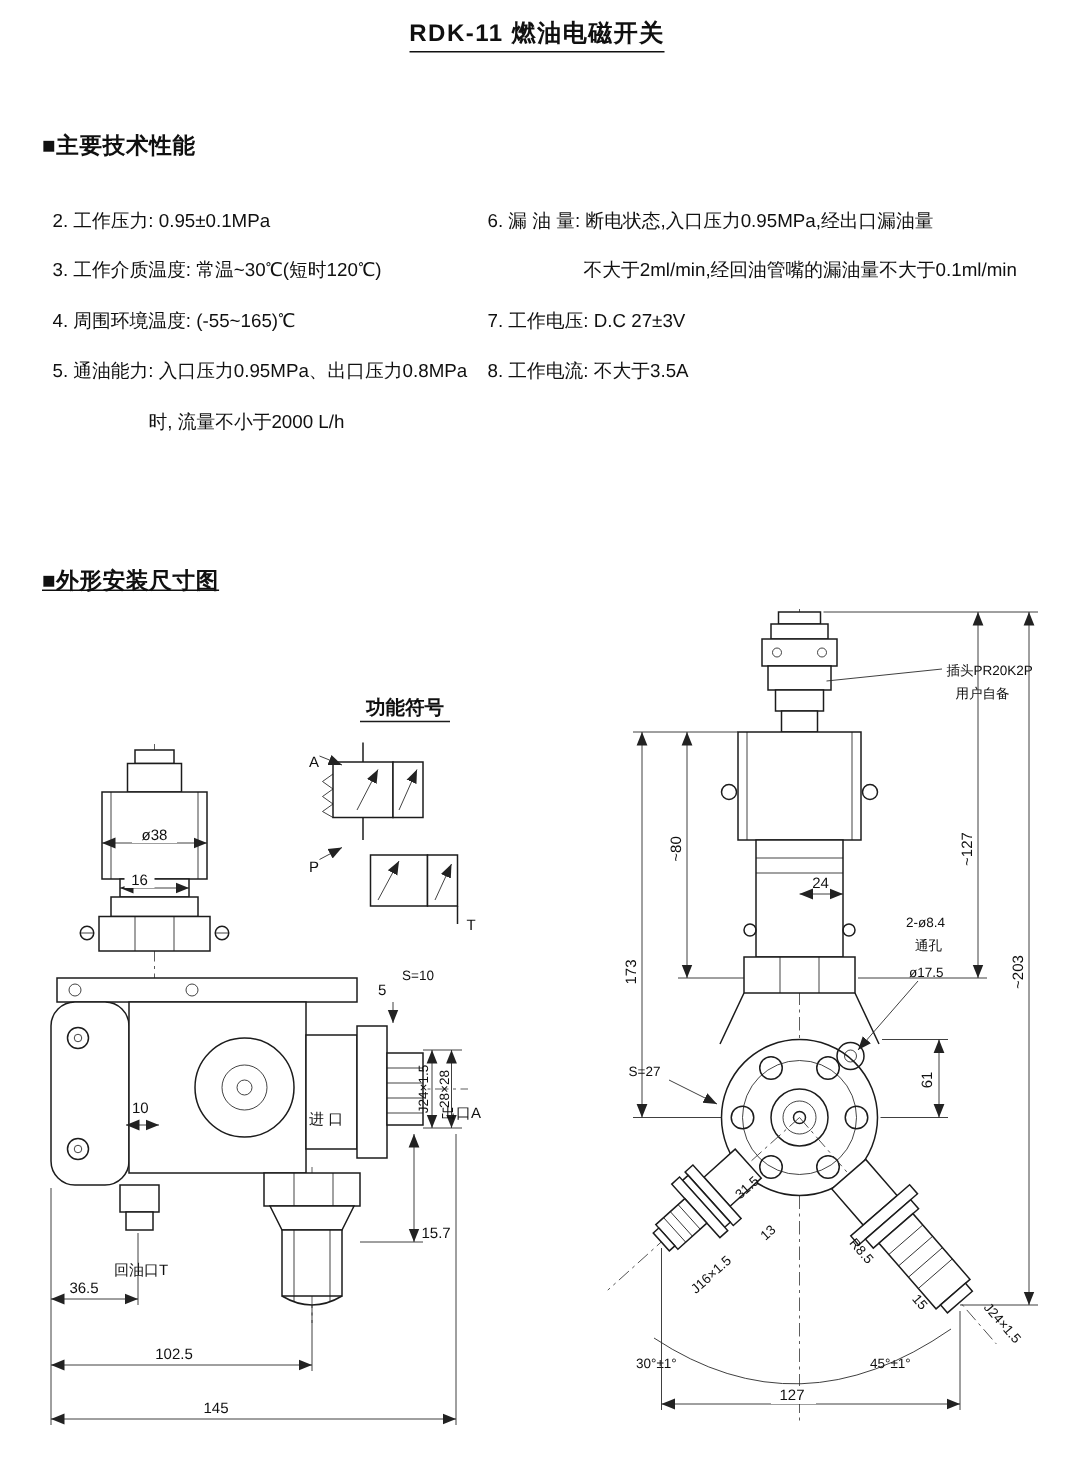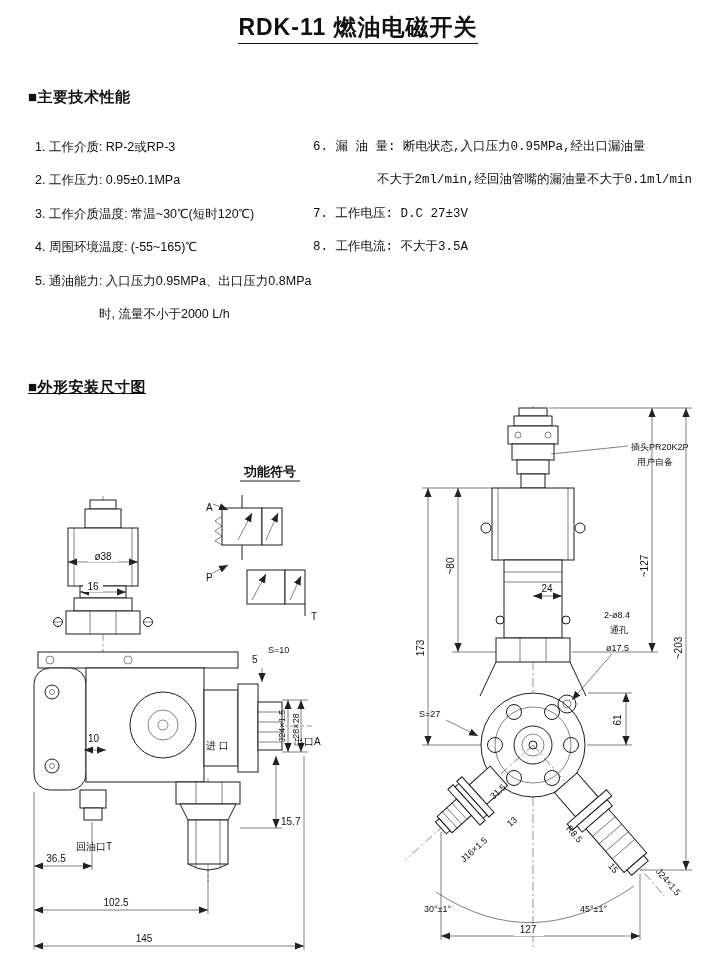--- a/index.html
+++ b/index.html
@@ -2,30 +2,30 @@
 <html><head>
 <meta charset="utf-8">
 <style>
   html,body { margin:0; padding:0; background:#ffffff; }
   .page {
     position:relative; width:716px; height:974px; background:#ffffff;
     font-family:"Liberation Sans", sans-serif; color:#101010; overflow:hidden;
   }
   .title-wrap { position:absolute; top:12px; left:0; right:0; text-align:center; }
   .title-wrap span {
-    font-size:23px; font-weight:bold; letter-spacing:1px;
+    font-size:16px; font-weight:bold; letter-spacing:1px;
     border-bottom:1.5px solid #101010; padding-bottom:3px;
   }
   .sh { position:absolute; left:28px; font-size:15px; font-weight:bold; letter-spacing:0.5px; }
   .sh1 { top:88px; }
   .sh2 { top:378px;text-decoration:underline; }
   .specs { position:absolute; top:131px; left:0; width:716px; font-size:12.5px; }
   .col { position:absolute; top:0; }
   .col-left  { left:35px;  width:292px; }
-  .col-right { left:313px; width:391px;font-family:Liberation Mono, monospace; }
+  .col-right { left:325px; width:391px; }
   .spec-item { height:33.4px; line-height:33.4px; white-space:nowrap; }
   .cont { padding-left:64px; }
   svg.drawing { position:absolute; top:400px; left:0; }
   
   .pl  { stroke:#1c1c1c; stroke-width:1; }
   .f   { fill:#ffffff; }
   .nf  { fill:none; }
   .tl  { stroke:#1c1c1c; stroke-width:0.55; fill:none; }
   .dim { stroke:#2a2a2a; stroke-width:0.6; fill:none; }
   .cl  { stroke:#3a3a3a; stroke-width:0.55; stroke-dasharray:9 3 2 3; fill:none; }
@@ -40,21 +40,20 @@
 <div class="page">
 
   <div class="title-wrap">
     <span>RDK-11 燃油电磁开关</span>
   </div>
 
   <div class="sh sh1">■主要技术性能</div>
 
   <div class="specs">
     <div class="col col-left">
-      <div class="spec-item">1. 工作介质: RP-2或RP-3</div>
       <div class="spec-item">2. 工作压力: 0.95±0.1MPa</div>
       <div class="spec-item">3. 工作介质温度: 常温~30℃(短时120℃)</div>
       <div class="spec-item">4. 周围环境温度: (-55~165)℃</div>
       <div class="spec-item">5. 通油能力: 入口压力0.95MPa、出口压力0.8MPa</div>
       <div class="spec-item cont">时, 流量不小于2000 L/h</div>
     </div>
     <div class="col col-right">
       <div class="spec-item">6. 漏 油 量: 断电状态,入口压力0.95MPa,经出口漏油量</div>
       <div class="spec-item cont">不大于2ml/min,经回油管嘴的漏油量不大于0.1ml/min</div>
       <div class="spec-item">7. 工作电压: D.C 27±3V</div>

